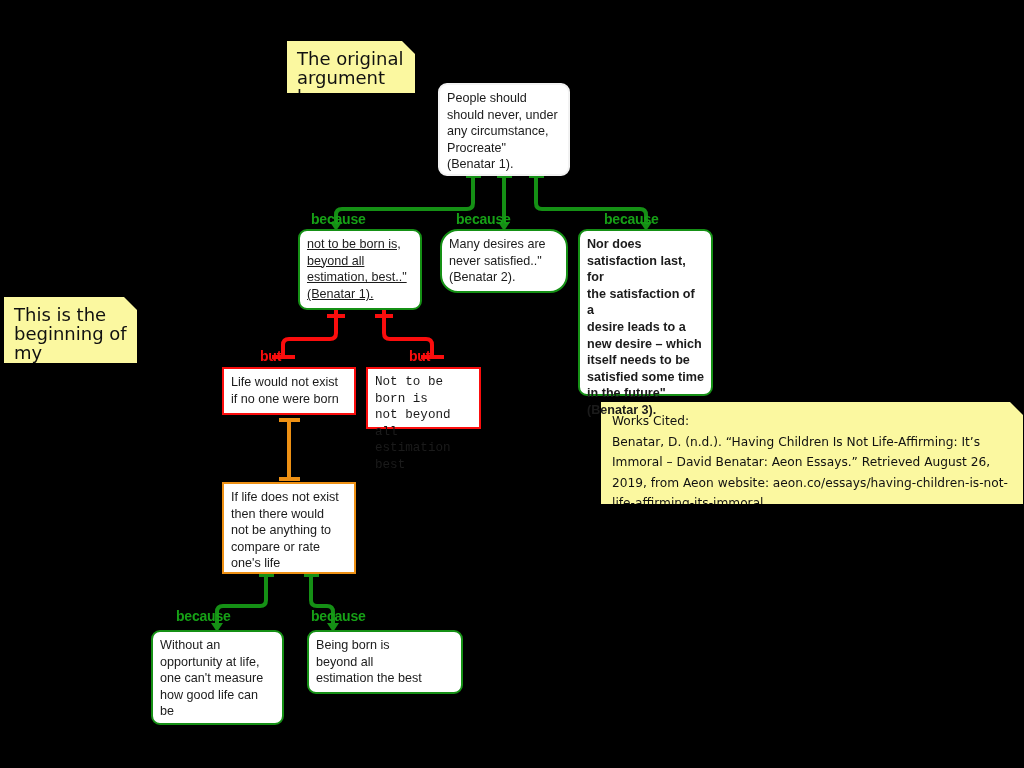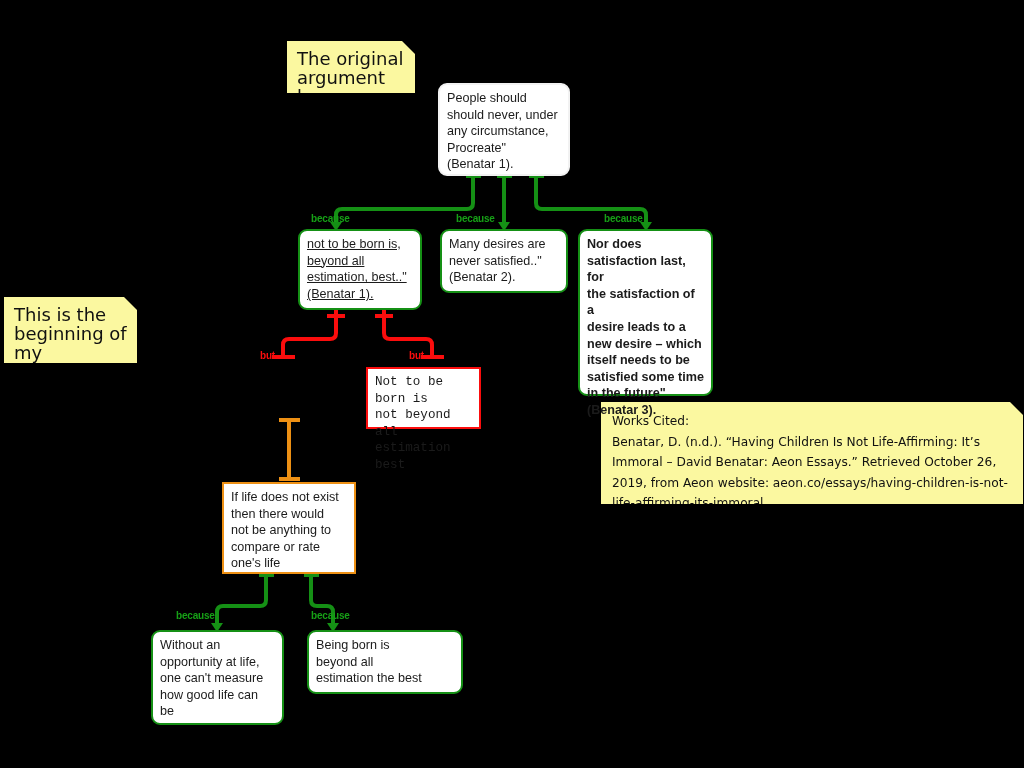--- a/index.html
+++ b/index.html
@@ -20,21 +20,21 @@
   
   .note{position:absolute;background:#fbf8a0;color:#111;
         font-family:"DejaVu Sans",sans-serif;
         font-size:18px;line-height:19px;box-sizing:border-box;
         padding:8px 10px 7px 10px;white-space:pre-line;
         -webkit-clip-path:polygon(0 0, calc(100% - 13px) 0, 100% 13px, 100% 100%, 0 100%);
         clip-path:polygon(0 0, calc(100% - 13px) 0, 100% 13px, 100% 100%, 0 100%);}
   .note.cited{font-size:12.2px;line-height:20.5px;padding:9px 11px 8px 11px;}
 
   
-  .conn-label{position:absolute;font-size:10px;font-weight:bold;
+  .conn-label{position:absolute;font-size:14px;font-weight:bold;
               letter-spacing:-0.2px;line-height:10px;white-space:nowrap;}
   .conn-label.because{color:#16a016;}
   .conn-label.but{color:#fb0d0d;}
   .conn-label.however{color:#f0920f;}
 </style>
 </head>
 <body>
 
 <div id="canvas">
 
@@ -113,49 +113,51 @@
 
   <div class="note" style="left:287px;top:41px;width:128px;height:52px;">The original
 argument by:</div>
 
   <div class="note" style="left:4px;top:297px;width:133px;height:66px;">This is the
 beginning of my
 objection</div>
 
   <div class="note cited" style="left:601px;top:402px;width:422px;height:102px;">Works Cited:
 Benatar, D. (n.d.). “Having Children Is Not Life-Affirming: It’s
-Immoral – David Benatar: Aeon Essays.” Retrieved October 26,
+Immoral – David Benatar: Aeon Essays.” Retrieved August 26,
 2019, from Aeon website: aeon.co/essays/having-children-is-not-
 life-affirming-its-immoral.</div>
 
   <div class="box white" style="left:438px;top:83px;width:132px;height:93px;">People should
 should never, under
 any circumstance,
 Procreate"
 (Benatar 1).</div>
 
   <div class="box green" style="left:298px;top:229px;width:124px;height:81px;text-decoration:underline;">not to be born is,
 beyond all
 estimation, best.."
 (Benatar 1).</div>
 
-  <div class="box green" style="left:440px;top:229px;width:128px;height:64px;">Many desires are
+  <div class="box green" style="left:440px;top:229px;width:128px;height:64px;border-radius:18px;">Many desires are
 never satisfied.."
 (Benatar 2).</div>
 
   <div class="box green" style="left:578px;top:229px;width:135px;height:167px;font-weight:bold;">Nor does
 satisfaction last, for
 the satisfaction of a
 desire leads to a
 new desire – which
 itself needs to be
 satisfied some time
 in the future"
 (Benatar 3).</div>
 
+  <div class="box red" style="left:222px;top:367px;width:134px;height:48px;">Life would not exist
+if no one were born</div>
 
   <div class="box red" style="left:366px;top:367px;width:115px;height:62px;font-family:Liberation Mono, monospace;">Not to be born is
 not beyond all
 estimation best</div>
 
   <div class="box green" style="left:151px;top:630px;width:133px;height:95px;">Without an
 opportunity at life,
 one can't measure
 how good life can
 be</div>

